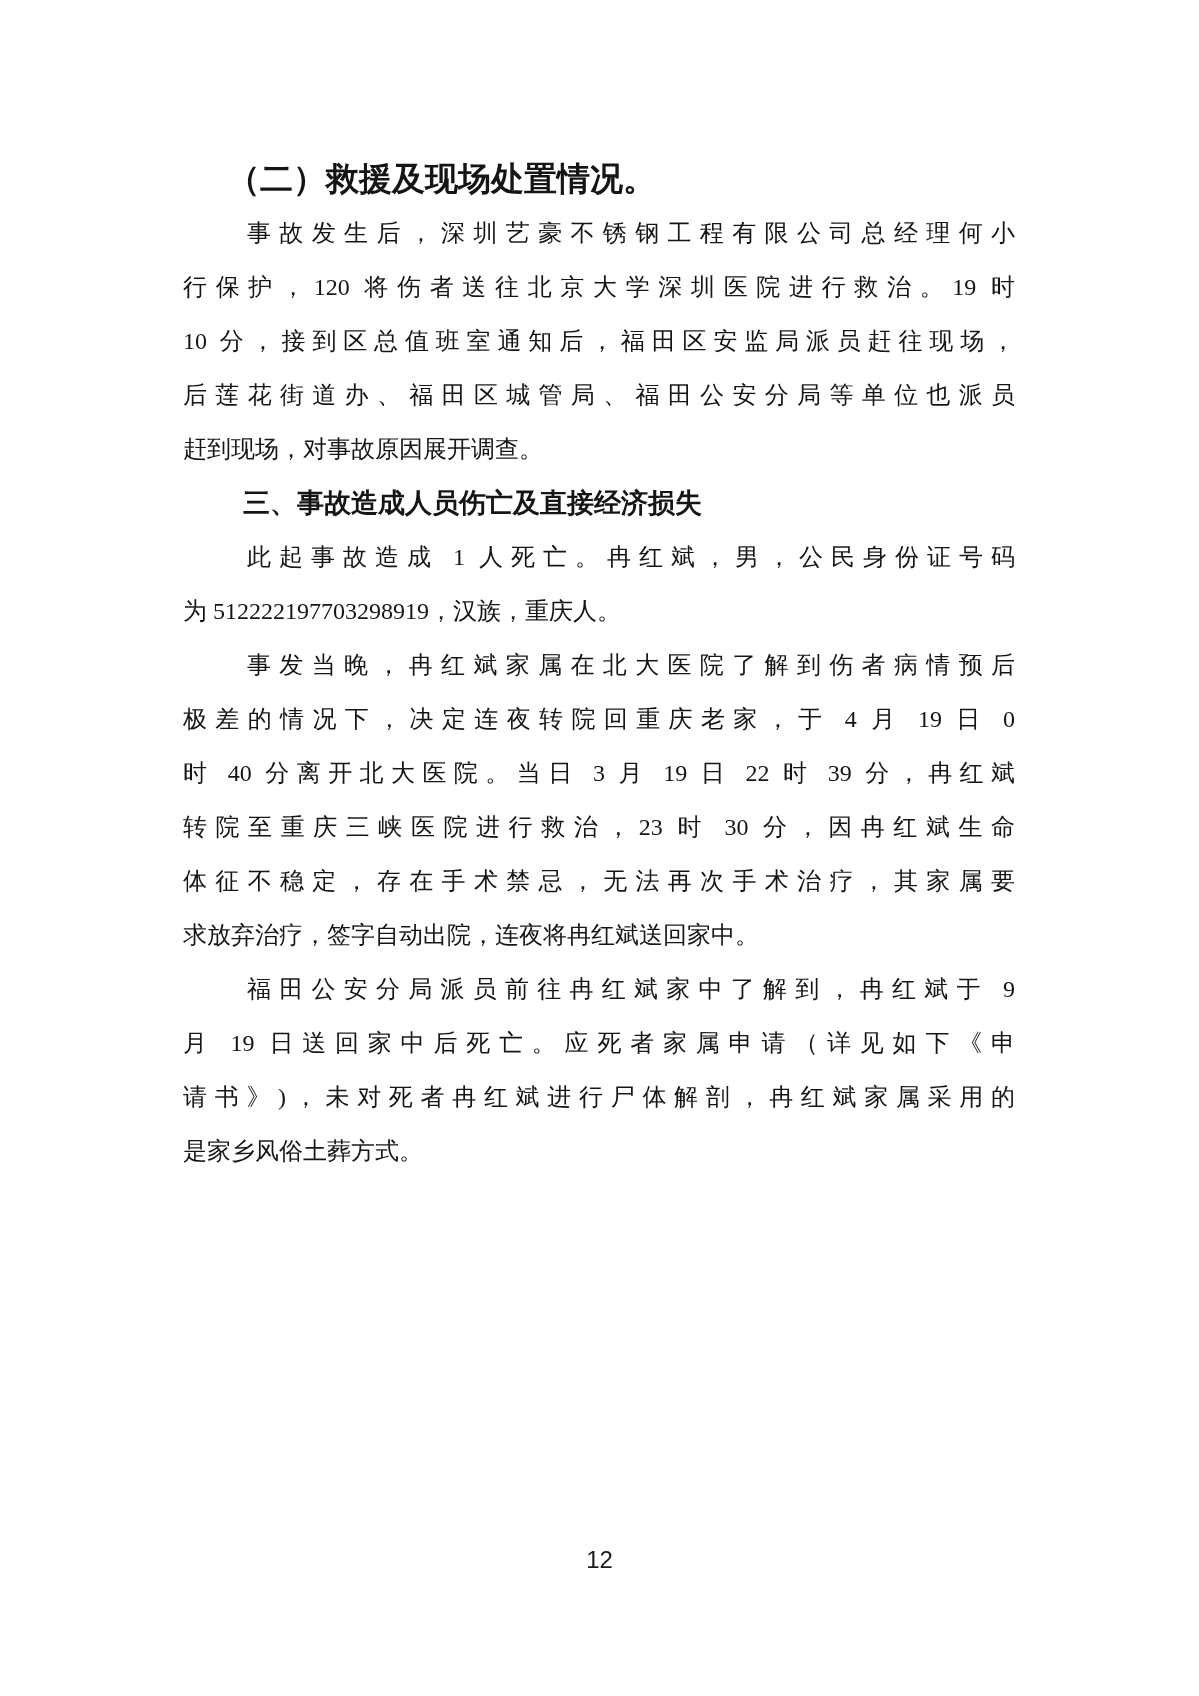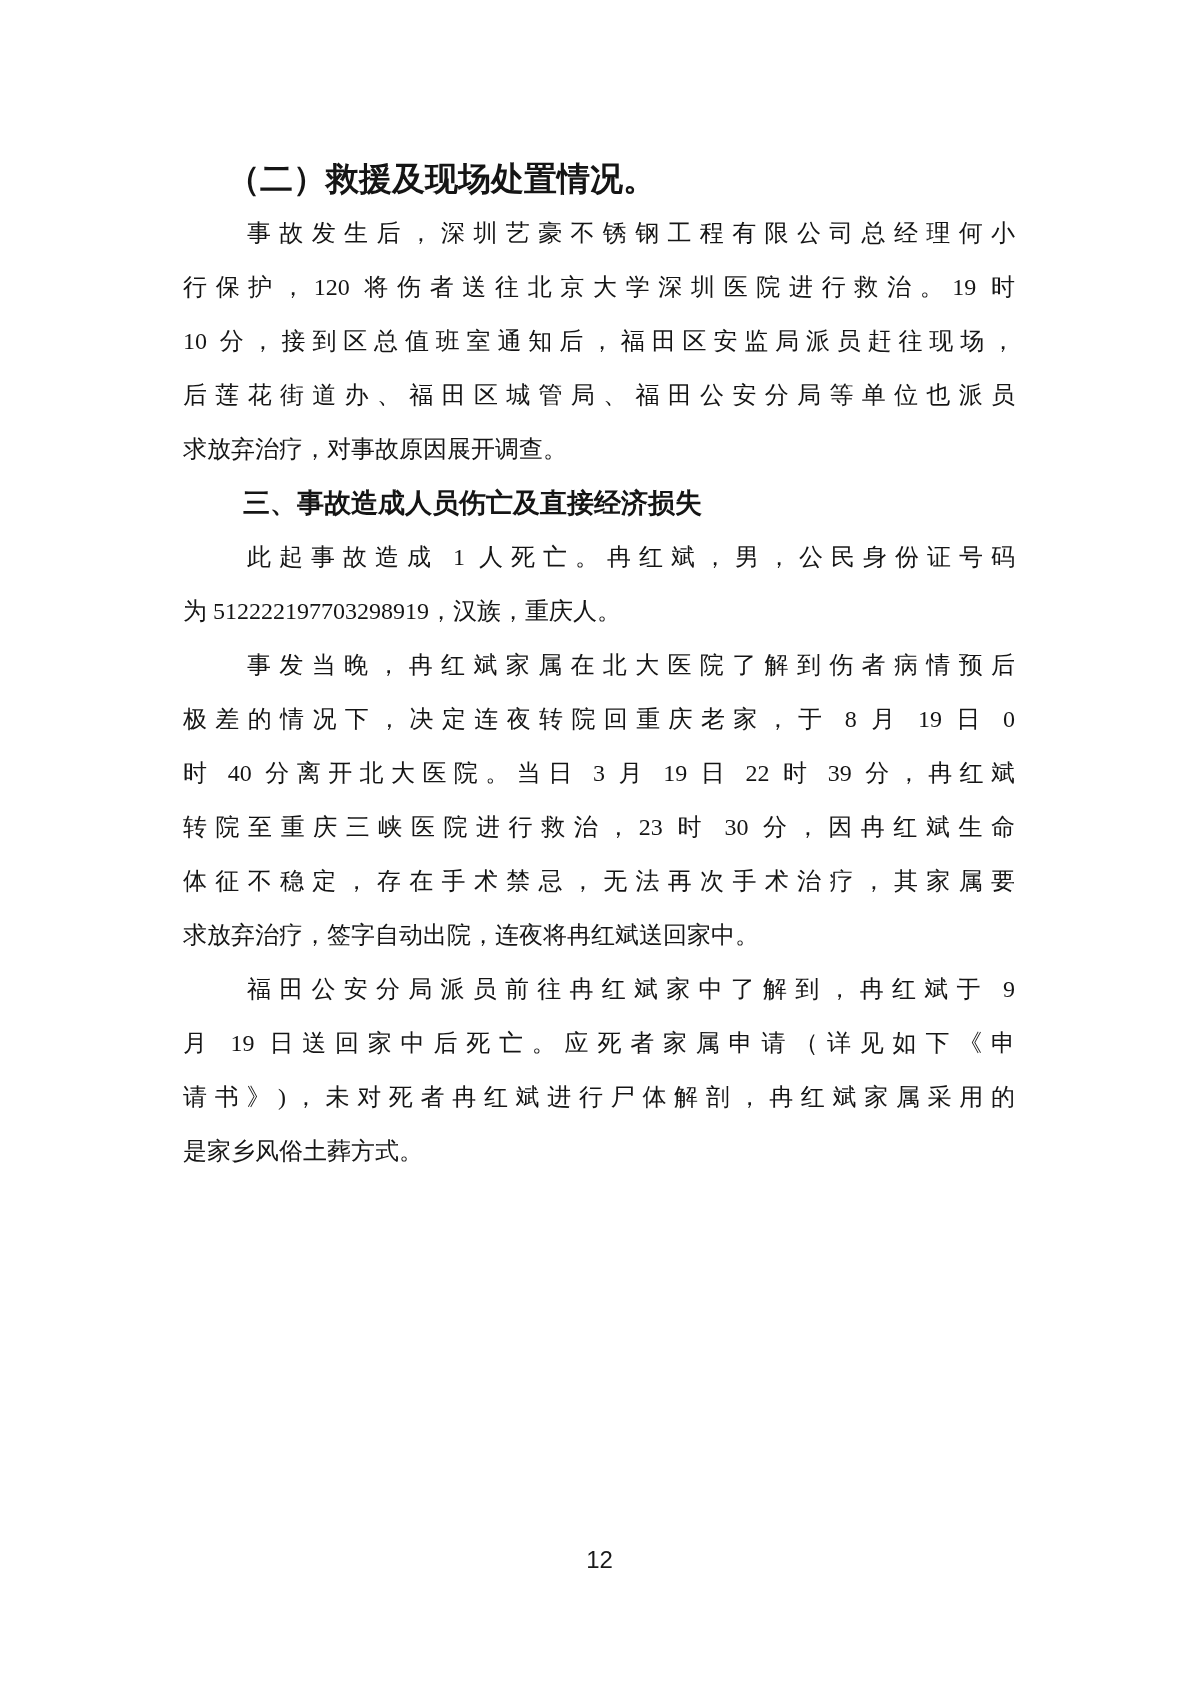--- a/index.html
+++ b/index.html
@@ -71,29 +71,29 @@
 
 <div class="page" style="background: rgb(255, 255, 255); color: rgb(21, 21, 21);">
   <div class="content">
 
     <div class="line h2k indent-hk left">（二）救援及现场处置情况。</div>
 
     <div class="line indent just">事故发生后，深圳艺豪不锈钢工程有限公司总经理何小</div>
     <div class="line just">行保护，120 将伤者送往北京大学深圳医院进行救治。19 时</div>
     <div class="line just">10 分，接到区总值班室通知后，福田区安监局派员赶往现场，</div>
     <div class="line just">后莲花街道办、福田区城管局、福田公安分局等单位也派员</div>
-    <div class="line left">求放弃治疗，对事故原因展开调查。</div>
+    <div class="line left">赶到现场，对事故原因展开调查。</div>
 
     <div class="line h3s indent-hs left">三、事故造成人员伤亡及直接经济损失</div>
 
     <div class="line indent just">此起事故造成 1 人死亡。冉红斌，男，公民身份证号码</div>
     <div class="line left">为 512222197703298919，汉族，重庆人。</div>
 
     <div class="line indent just">事发当晚，冉红斌家属在北大医院了解到伤者病情预后</div>
-    <div class="line just">极差的情况下，决定连夜转院回重庆老家，于 8 月 19 日 0</div>
+    <div class="line just">极差的情况下，决定连夜转院回重庆老家，于 4 月 19 日 0</div>
     <div class="line just">时 40 分离开北大医院。当日 3 月 19 日 22 时 39 分，冉红斌</div>
     <div class="line just">转院至重庆三峡医院进行救治，23 时 30 分，因冉红斌生命</div>
     <div class="line just">体征不稳定，存在手术禁忌，无法再次手术治疗，其家属要</div>
     <div class="line left">求放弃治疗，签字自动出院，连夜将冉红斌送回家中。</div>
 
     <div class="line indent just">福田公安分局派员前往冉红斌家中了解到，冉红斌于 9</div>
     <div class="line just">月 19 日送回家中后死亡。应死者家属申请（详见如下《申</div>
     <div class="line just">请书》)，未对死者冉红斌进行尸体解剖，冉红斌家属采用的</div>
     <div class="line left">是家乡风俗土葬方式。</div>
 

